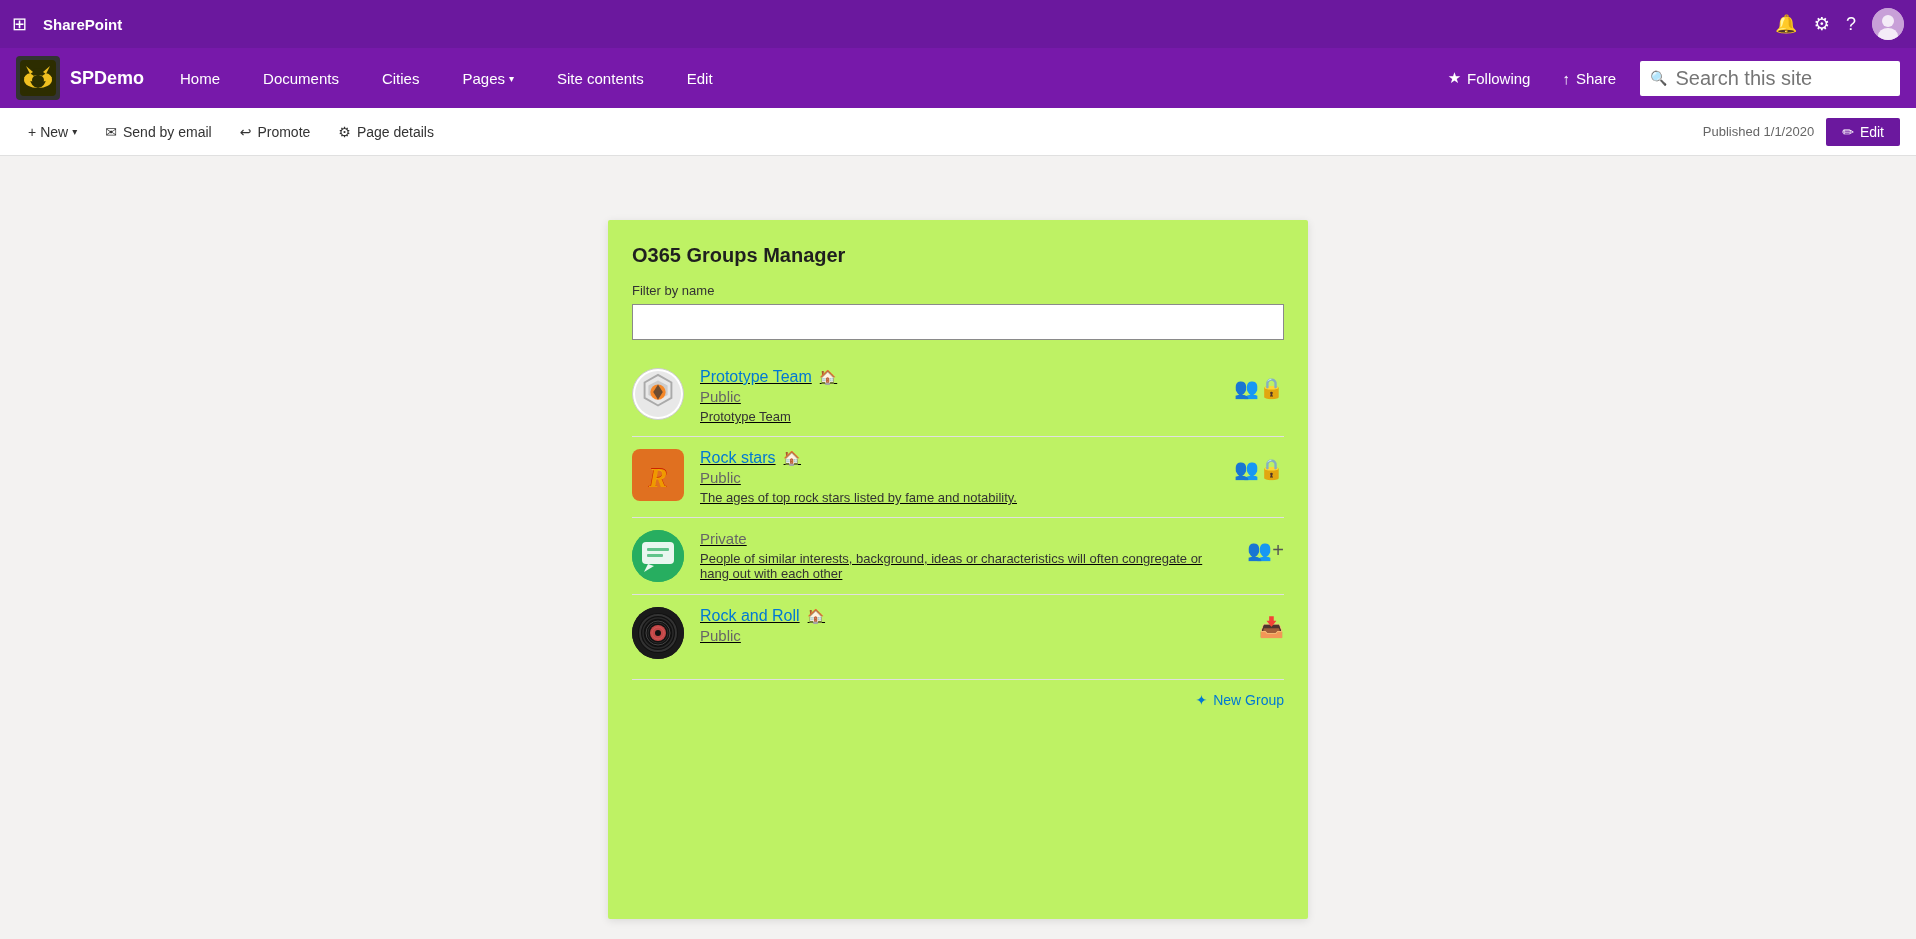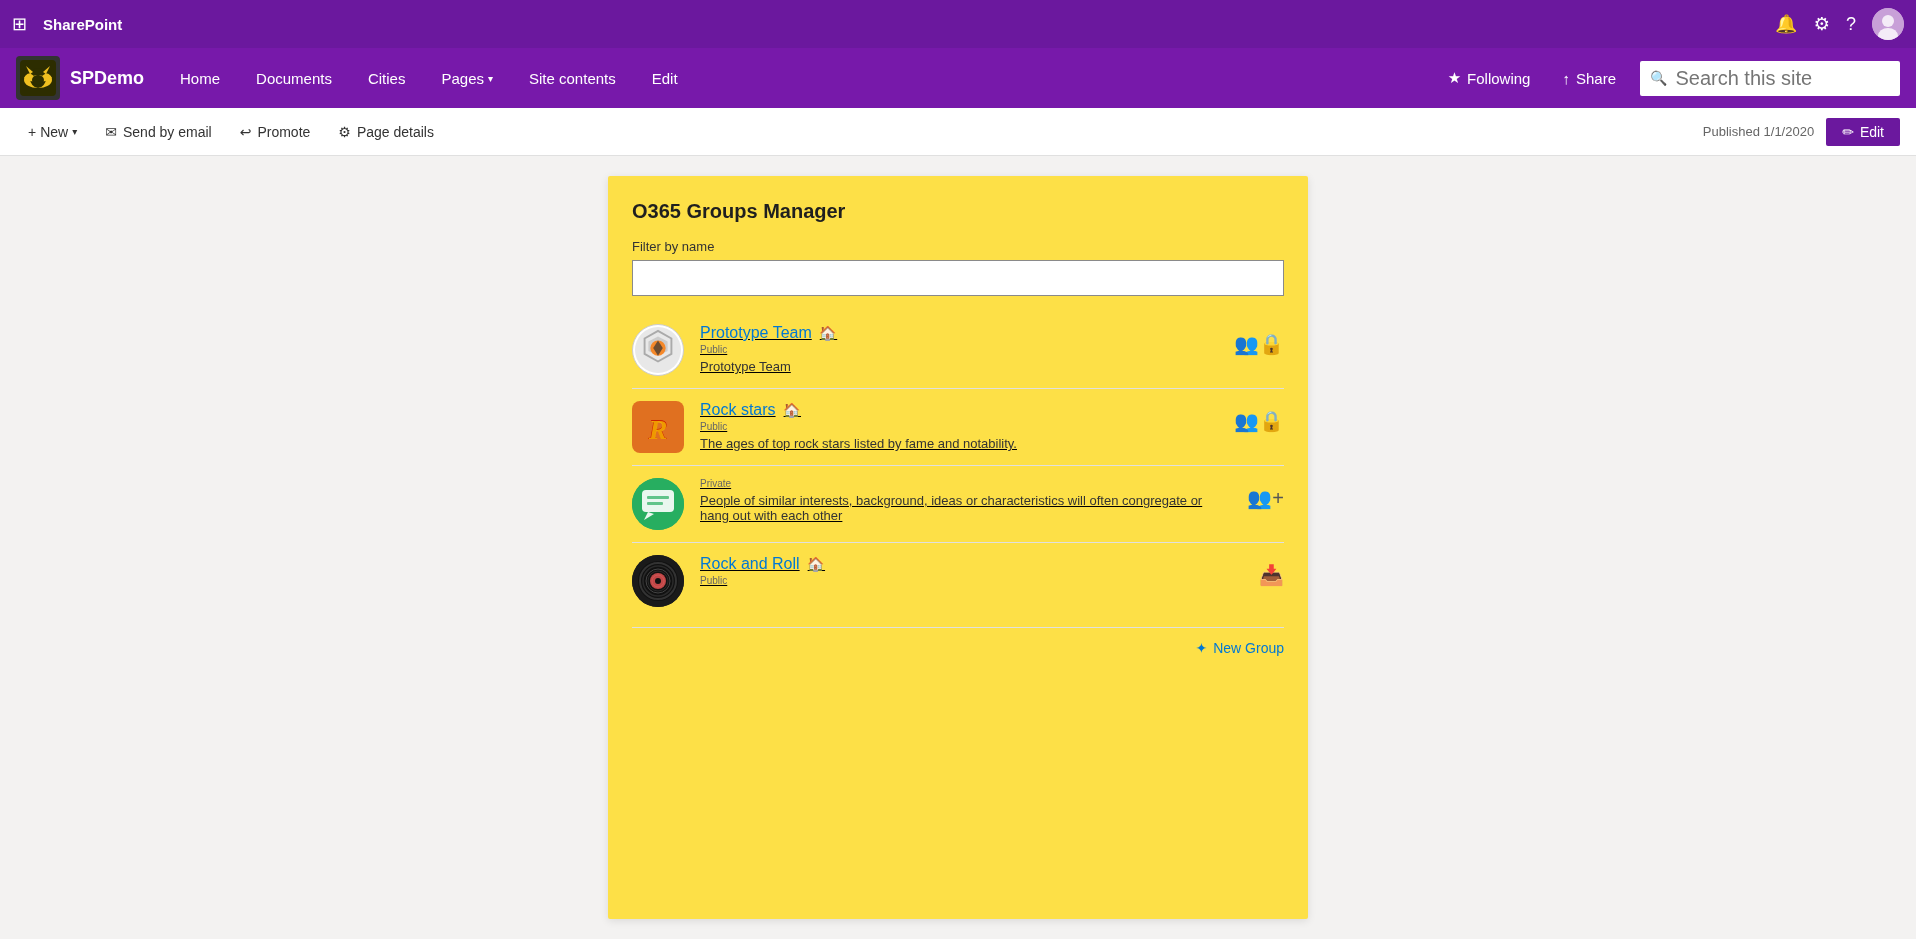--- a/index.html
+++ b/index.html
@@ -78,21 +78,21 @@
     .site-name {
       color: white;
       font-size: 18px;
       font-weight: 600;
       margin-right: 20px;
       white-space: nowrap;
     }
     .site-nav-links {
       display: flex;
       align-items: center;
-      gap: 4px;
+      gap: 11px;
       flex: 1;
     }
     .site-nav-link {
       color: white;
       font-size: 15px;
       padding: 0 16px;
       height: 60px;
       display: flex;
       align-items: center;
       cursor: pointer;
@@ -203,27 +203,28 @@
     .main-content {
       margin-top: 156px;
       display: flex;
       justify-content: center;
       padding: 20px;
       min-height: calc(100vh - 156px);
     }
 
     
     .groups-panel {
-      background: #fde047;
+      background: #bef264;
       border-radius: 2px;
       box-shadow: 0 2px 8px rgba(0,0,0,0.1);
       width: 700px;
       max-width: 100%;
       padding: 24px 24px 16px 24px;
       position: relative;
+      margin-top: 44px;
     }
     .groups-panel-title {
       font-size: 20px;
       font-weight: 600;
       color: #1f1f1f;
       margin-bottom: 16px;
     }
     .filter-label {
       font-size: 13px;
       color: #333;
@@ -284,21 +285,21 @@
       font-size: 16px;
       color: #0078d4;
       text-decoration: none;
       cursor: pointer;
     }
     .group-icon-small {
       font-size: 14px;
       color: #666;
     }
     .group-privacy {
-      font-size: 10px;
+      font-size: 15px;
       color: #666;
       margin-bottom: 4px;
     }
     .group-desc {
       font-size: 13px;
       color: #333;
     }
     .group-action {
       display: flex;
       align-items: center;

